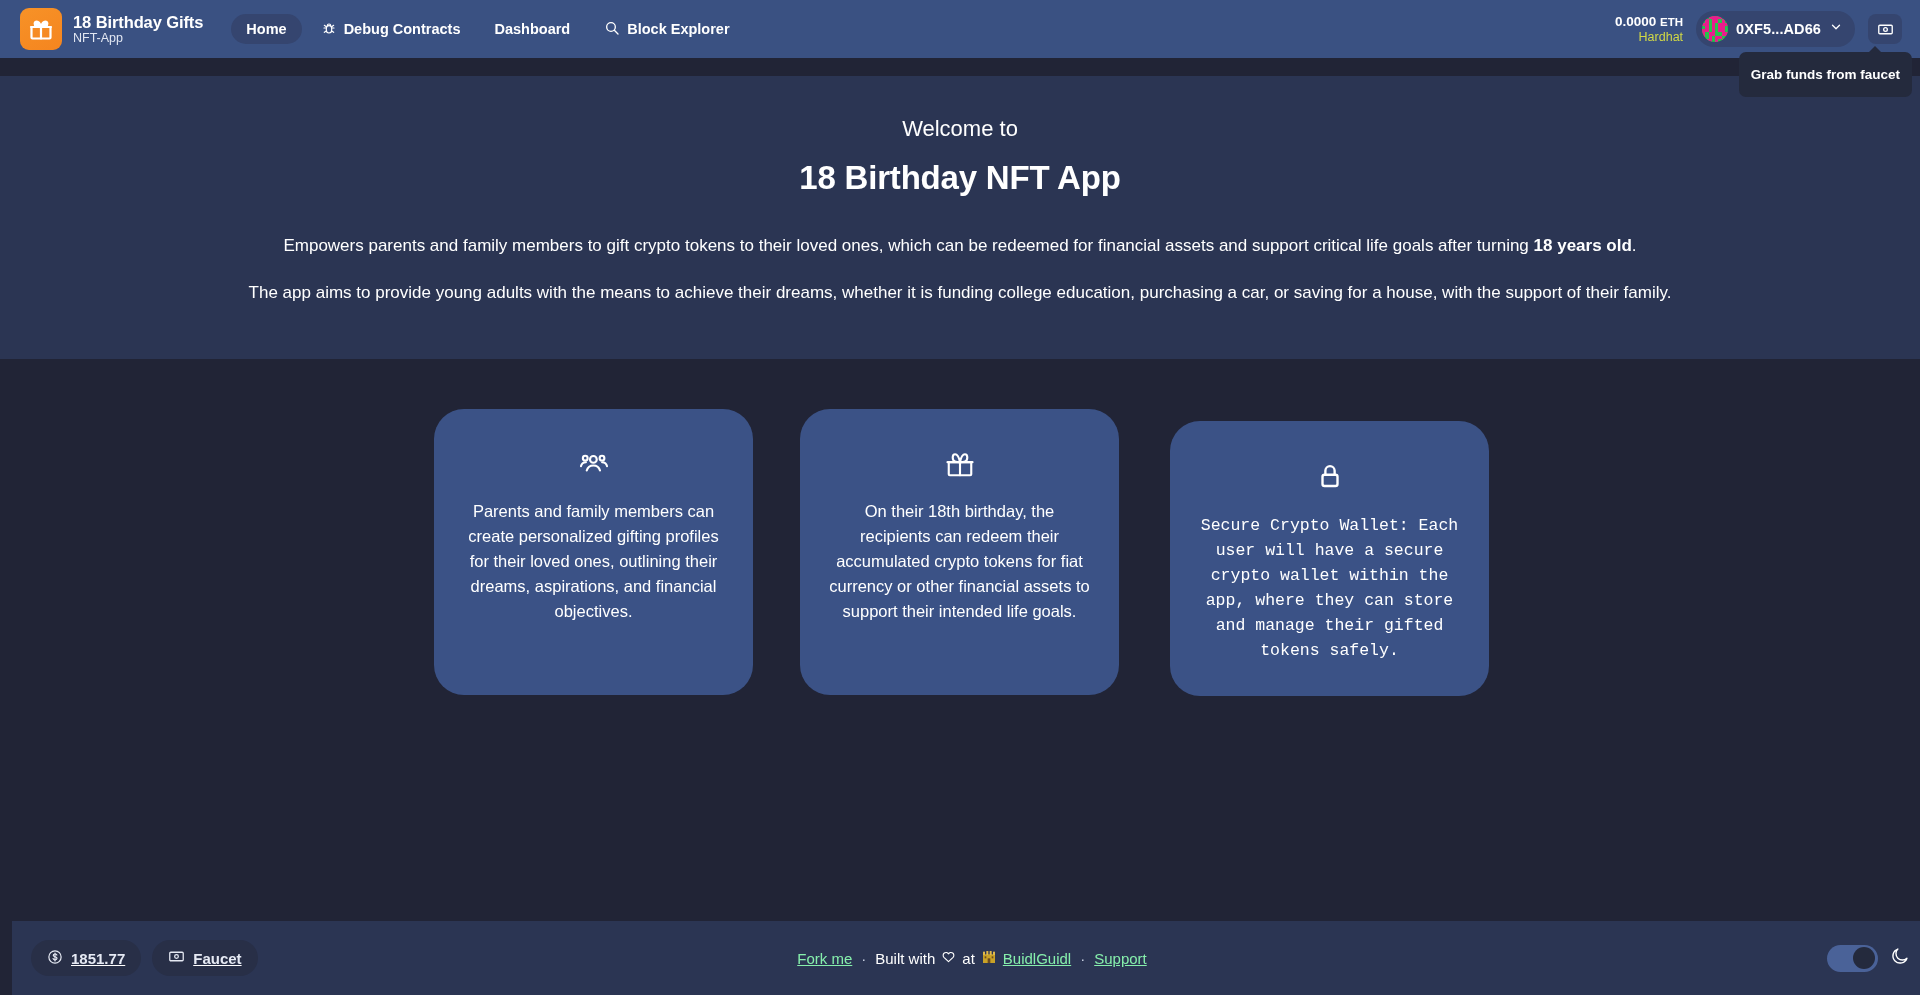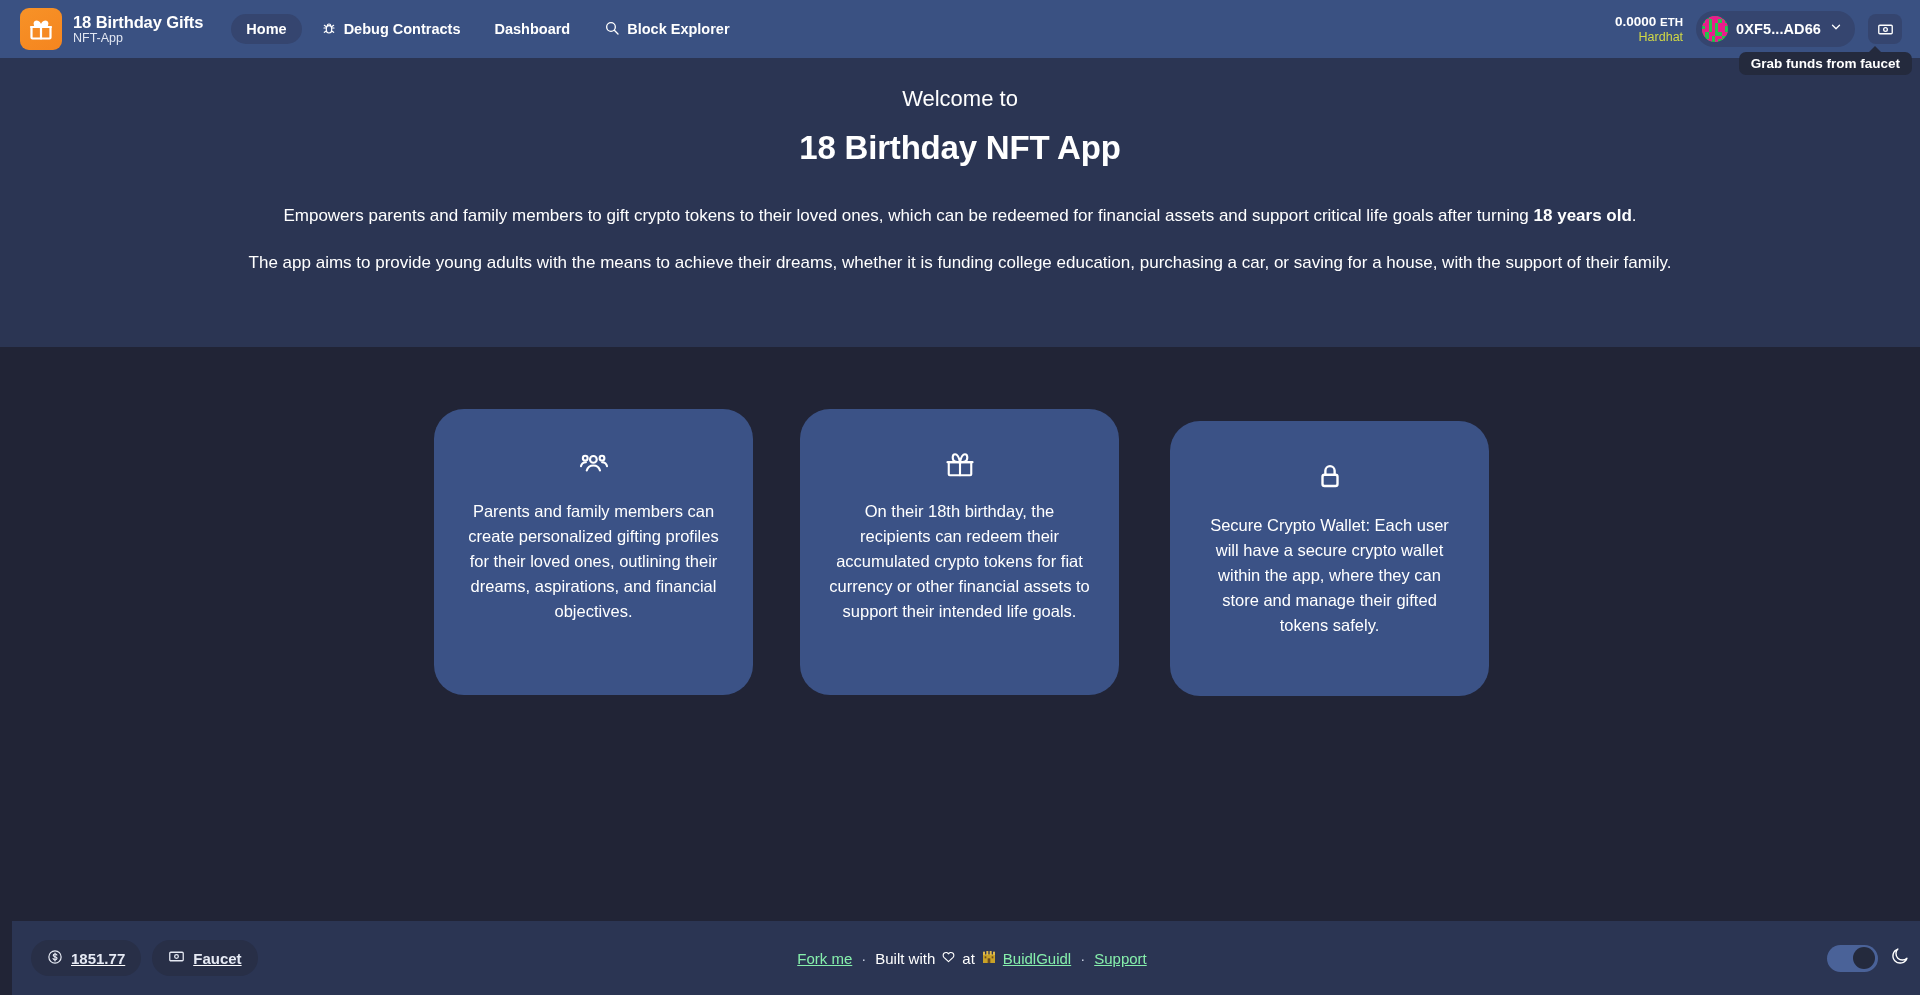--- a/index.html
+++ b/index.html
@@ -139,39 +139,39 @@
   }
 
   .tooltip {
     position: absolute;
     top: 52px;
     right: 8px;
     background: #242a3d;
     color: #ffffff;
     font-size: 13.5px;
     font-weight: bold;
-    padding: 4px 12px;
+    padding: 15px 12px;
     border-radius: 7px;
     white-space: nowrap;
     z-index: 60;
   }
   .tooltip::after {
     content: "";
     position: absolute;
     top: -6px;
     right: 30px;
     border-left: 7px solid transparent;
     border-right: 7px solid transparent;
     border-bottom: 7px solid #242a3d;
   }
 
   
   .hero {
     position: absolute;
-    top: 46px; left: 0;
+    top: 76px; left: 0;
     width: 1920px;
     height: 301px;
     background: #2b3553;
     text-align: center;
     padding-top: 38px;
   }
   .hero-welcome {
     font-size: 22px;
     color: #ffffff;
     line-height: 1.35;
@@ -203,21 +203,21 @@
   .card {
     position: absolute;
     width: 319px;
     background: #3b5286;
     border-radius: 30px;
     padding: 40px 28px 0;
     text-align: center;
   }
   .card.c1 { left: 434px; top: 50px; height: 286px; }
   .card.c2 { left: 800px; top: 50px; height: 286px; }
-  .card.c3 { left: 1170px; top: 62px; height: 275px; }
+  .card.c3 { left: 1170px; top: 62px; height: 275px; font-family: Liberation Mono, monospace; }
   .card-icon {
     display: flex;
     justify-content: center;
     margin-bottom: 20px;
   }
   .card.c3 .card-icon { margin-bottom: 22px; }
   .card-text {
     font-size: 16.5px;
     line-height: 1.52;
     color: #ffffff;

